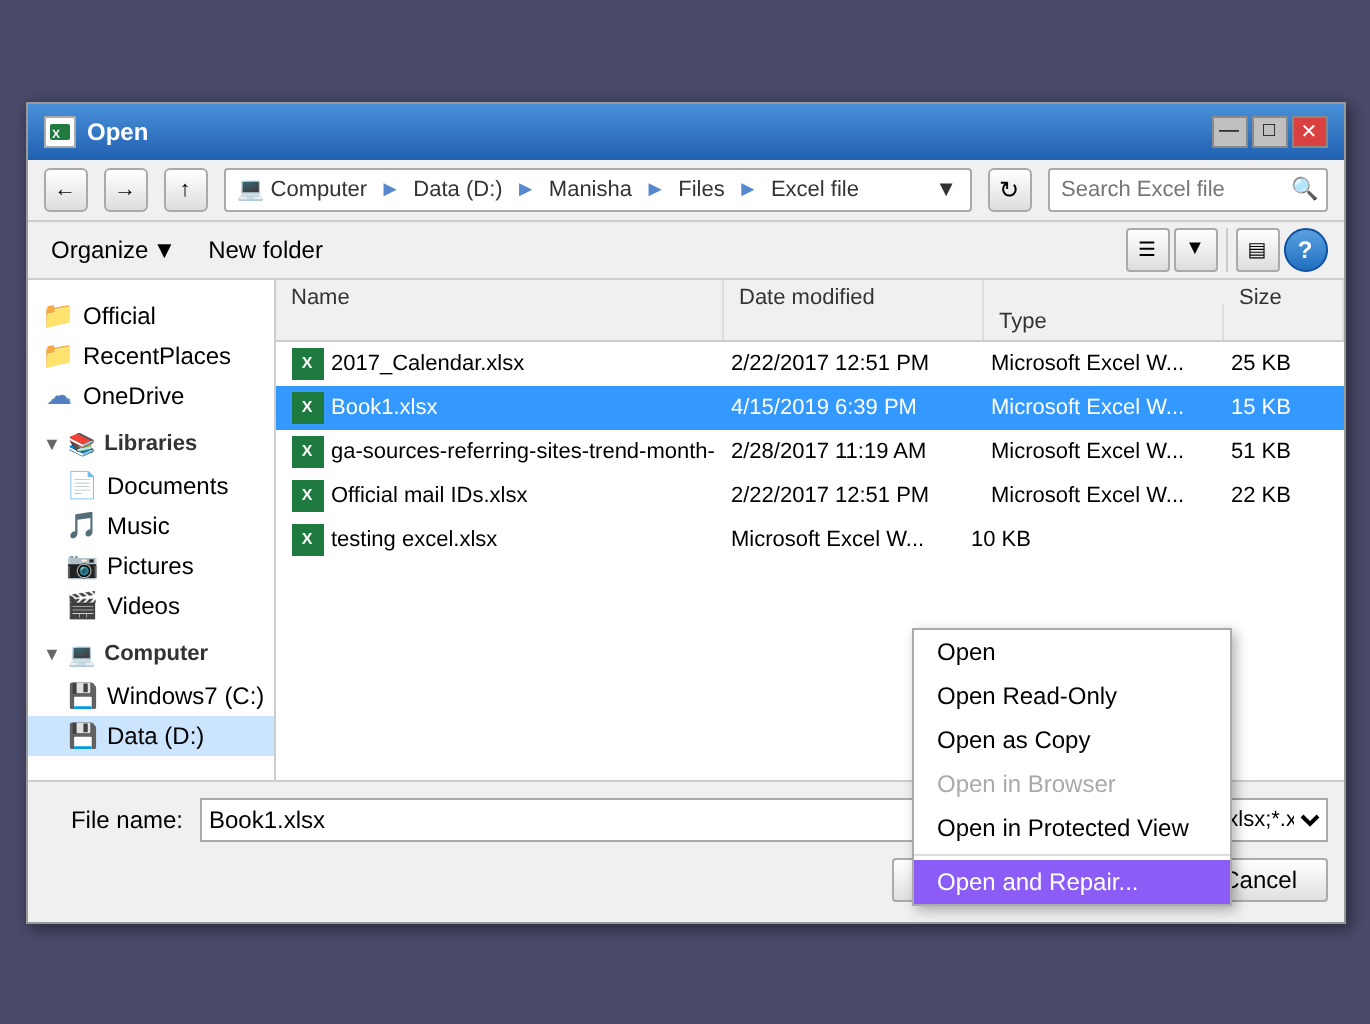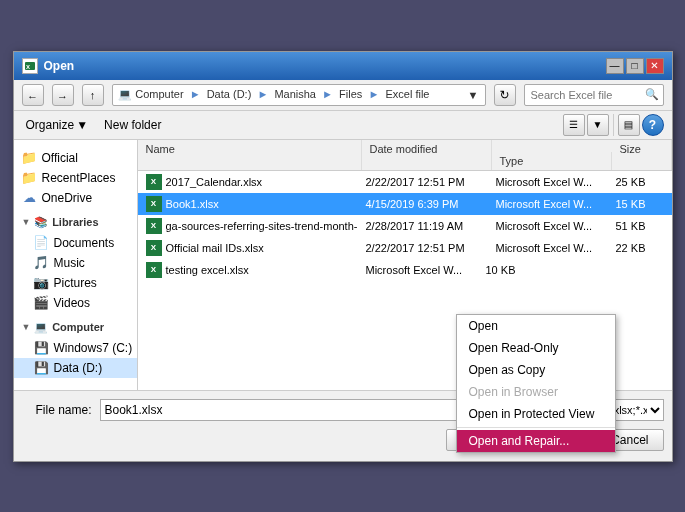--- a/index.html
+++ b/index.html
@@ -396,21 +396,21 @@
       pointer-events: all;
     }
     .menu-item {
       padding: 4px 12px;
       font-size: 12px;
       cursor: pointer;
       white-space: nowrap;
     }
     .menu-item.disabled { color: #aaa; cursor: default; }
     .menu-item.highlighted {
-      background: #be185d;
+      background: #8b5cf6;
       color: white;
     }
     .menu-separator {
       height: 1px;
       background: #ddd;
       margin: 2px 0;
     }
     
     .sidebar::-webkit-scrollbar { width: 8px; }
     .sidebar::-webkit-scrollbar-track { background: #f0f0f0; }

